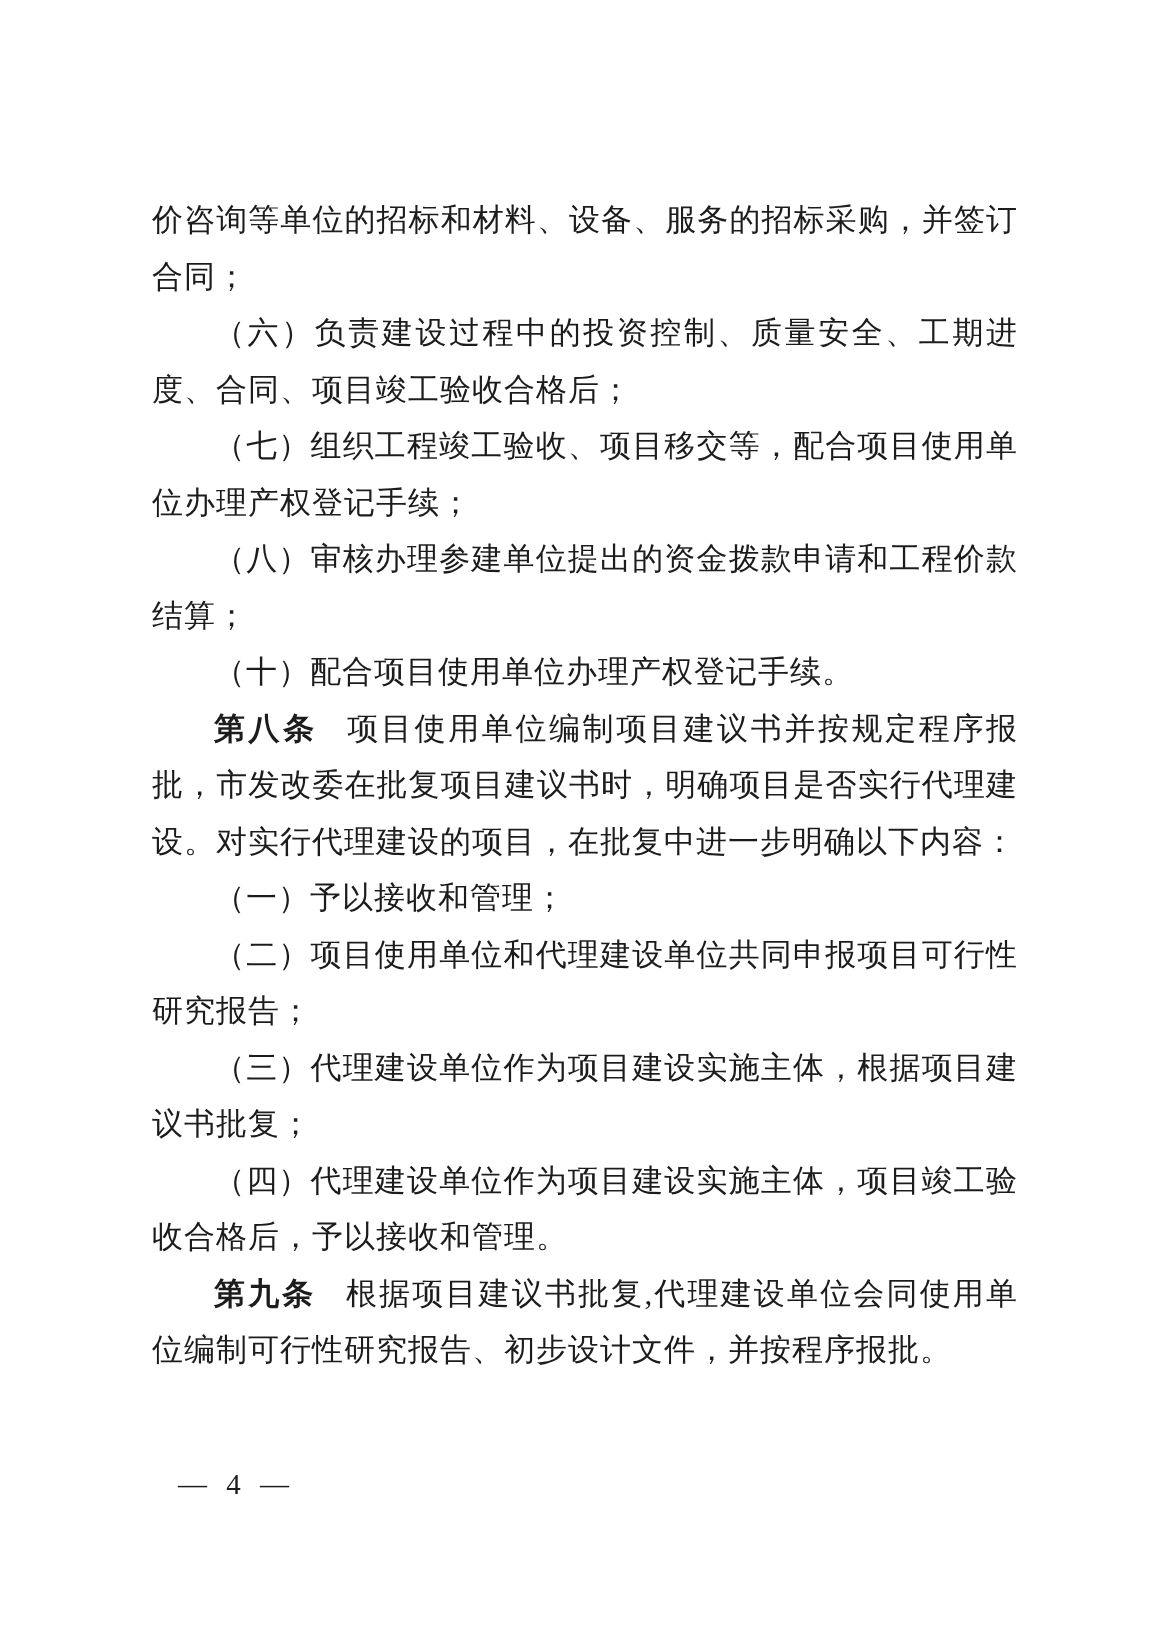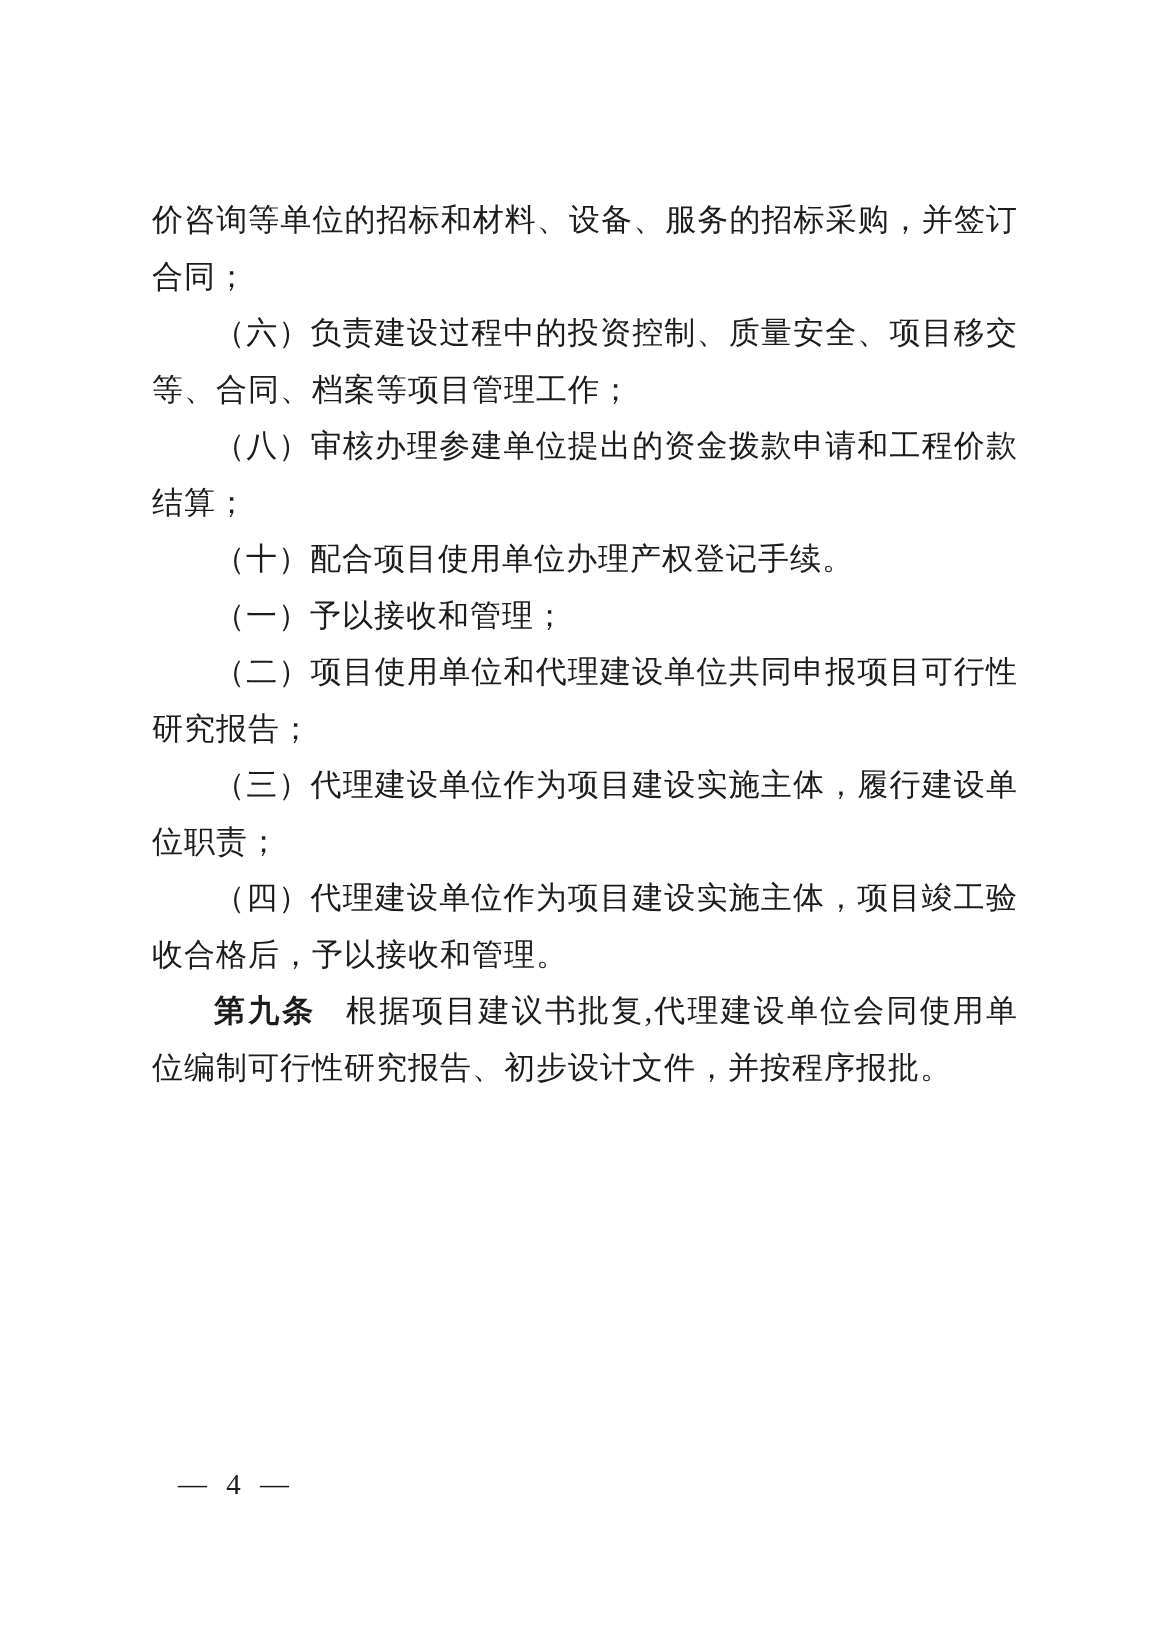--- a/index.html
+++ b/index.html
@@ -51,23 +51,25 @@
     color: #1c1c1c;
     font-family: "Liberation Serif", "DejaVu Serif", serif;
   }
 </style>
 </head>
 <body>
 
 <div class="page">
   <main class="content" id="doc-content">
       <p class="no-indent">价咨询等单位的招标和材料、设备、服务的招标采购，并签订合同；</p>
-      <p>（六）负责建设过程中的投资控制、质量安全、项目移交等、合同、档案等项目管理工作；</p>
+      <p>（六）负责建设过程中的投资控制、质量安全、工期进度、合同、项目竣工验收合格后；</p>
+      <p>（七）组织工程竣工验收、项目移交等，配合项目使用单位办理产权登记手续；</p>
       <p>（八）审核办理参建单位提出的资金拨款申请和工程价款结算；</p>
       <p>（十）配合项目使用单位办理产权登记手续。</p>
+      <p><strong class="article-no">第八条</strong>项目使用单位编制项目建议书并按规定程序报批，市发改委在批复项目建议书时，明确项目是否实行代理建设。对实行代理建设的项目，在批复中进一步明确以下内容：</p>
       <p>（一）予以接收和管理；</p>
       <p>（二）项目使用单位和代理建设单位共同申报项目可行性研究报告；</p>
-      <p>（三）代理建设单位作为项目建设实施主体，履行建设单位职责；</p>
+      <p>（三）代理建设单位作为项目建设实施主体，根据项目建议书批复；</p>
       <p>（四）代理建设单位作为项目建设实施主体，项目竣工验收合格后，予以接收和管理。</p>
       <p><strong class="article-no">第九条</strong>根据项目建议书批复,代理建设单位会同使用单位编制可行性研究报告、初步设计文件，并按程序报批。</p>
     </main>
   <div class="page-number">— 4 —</div>
 </div>
 
 </body></html>

